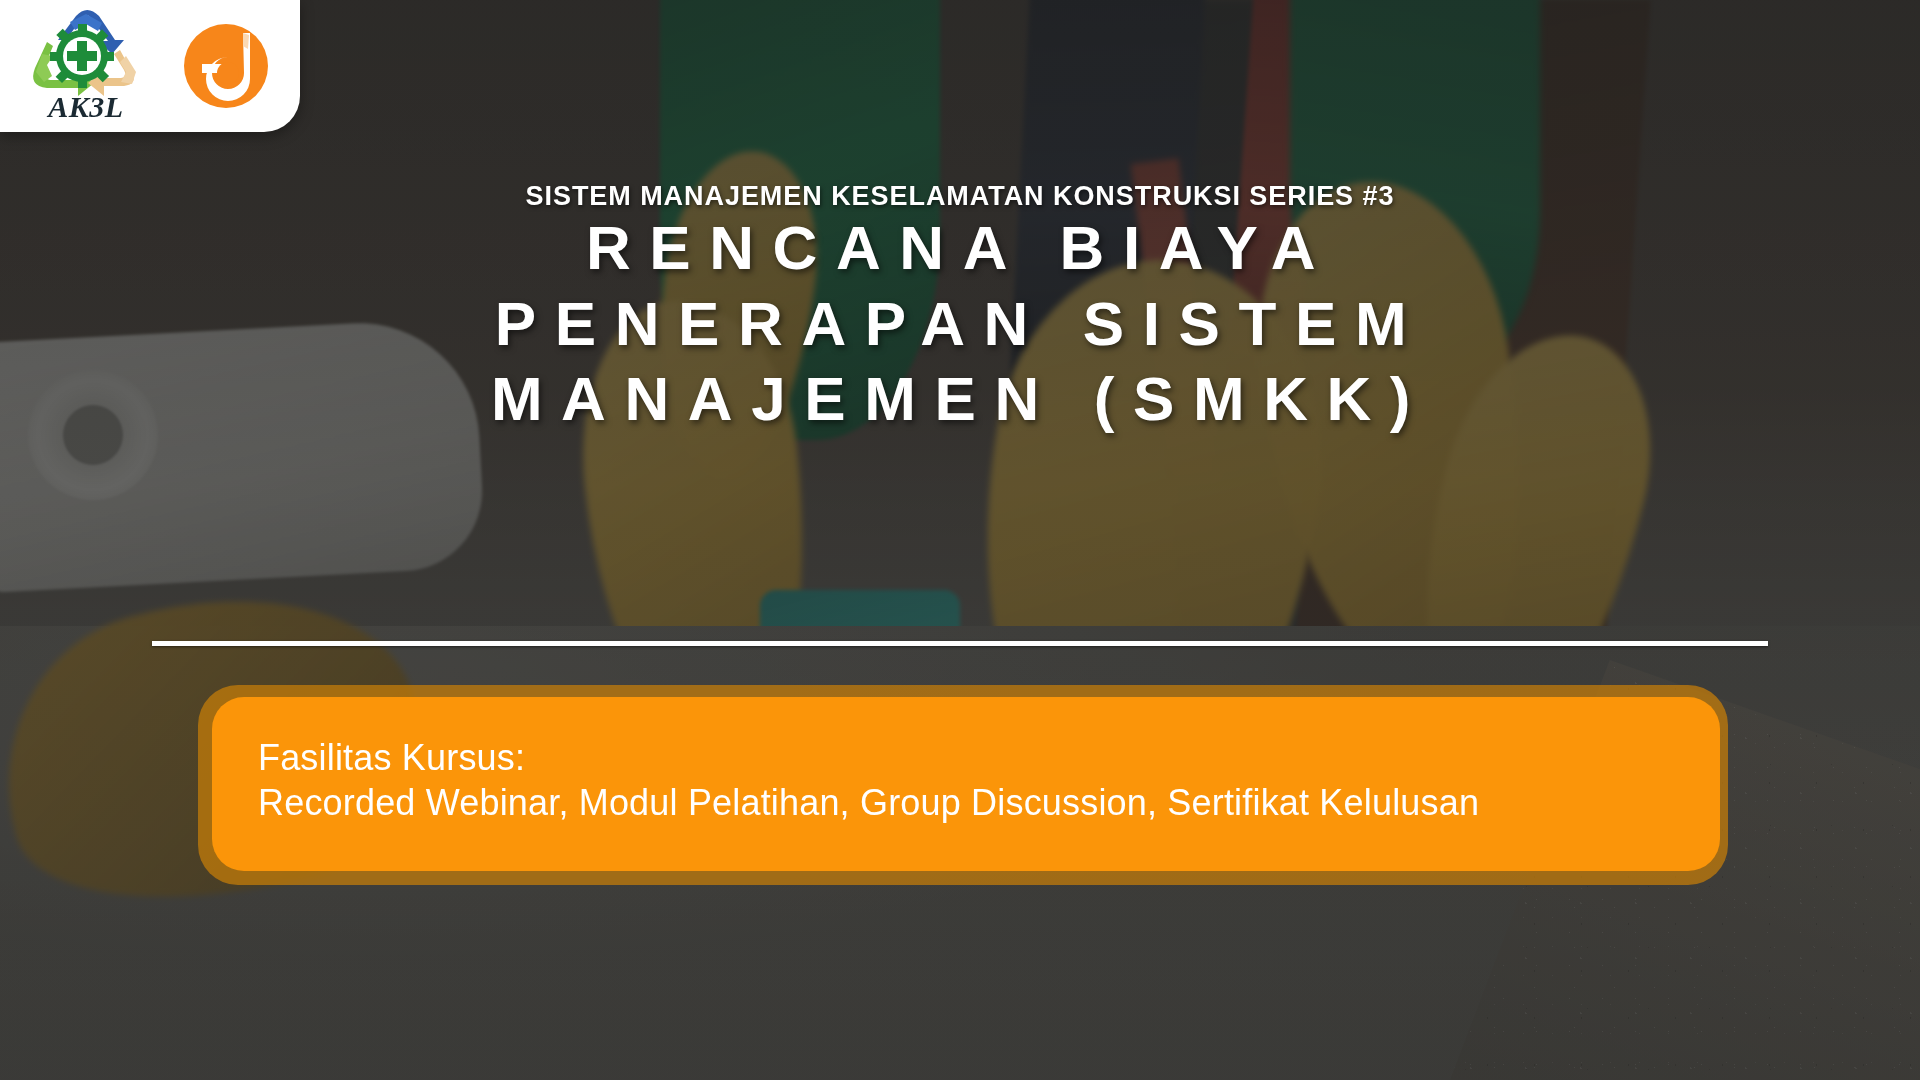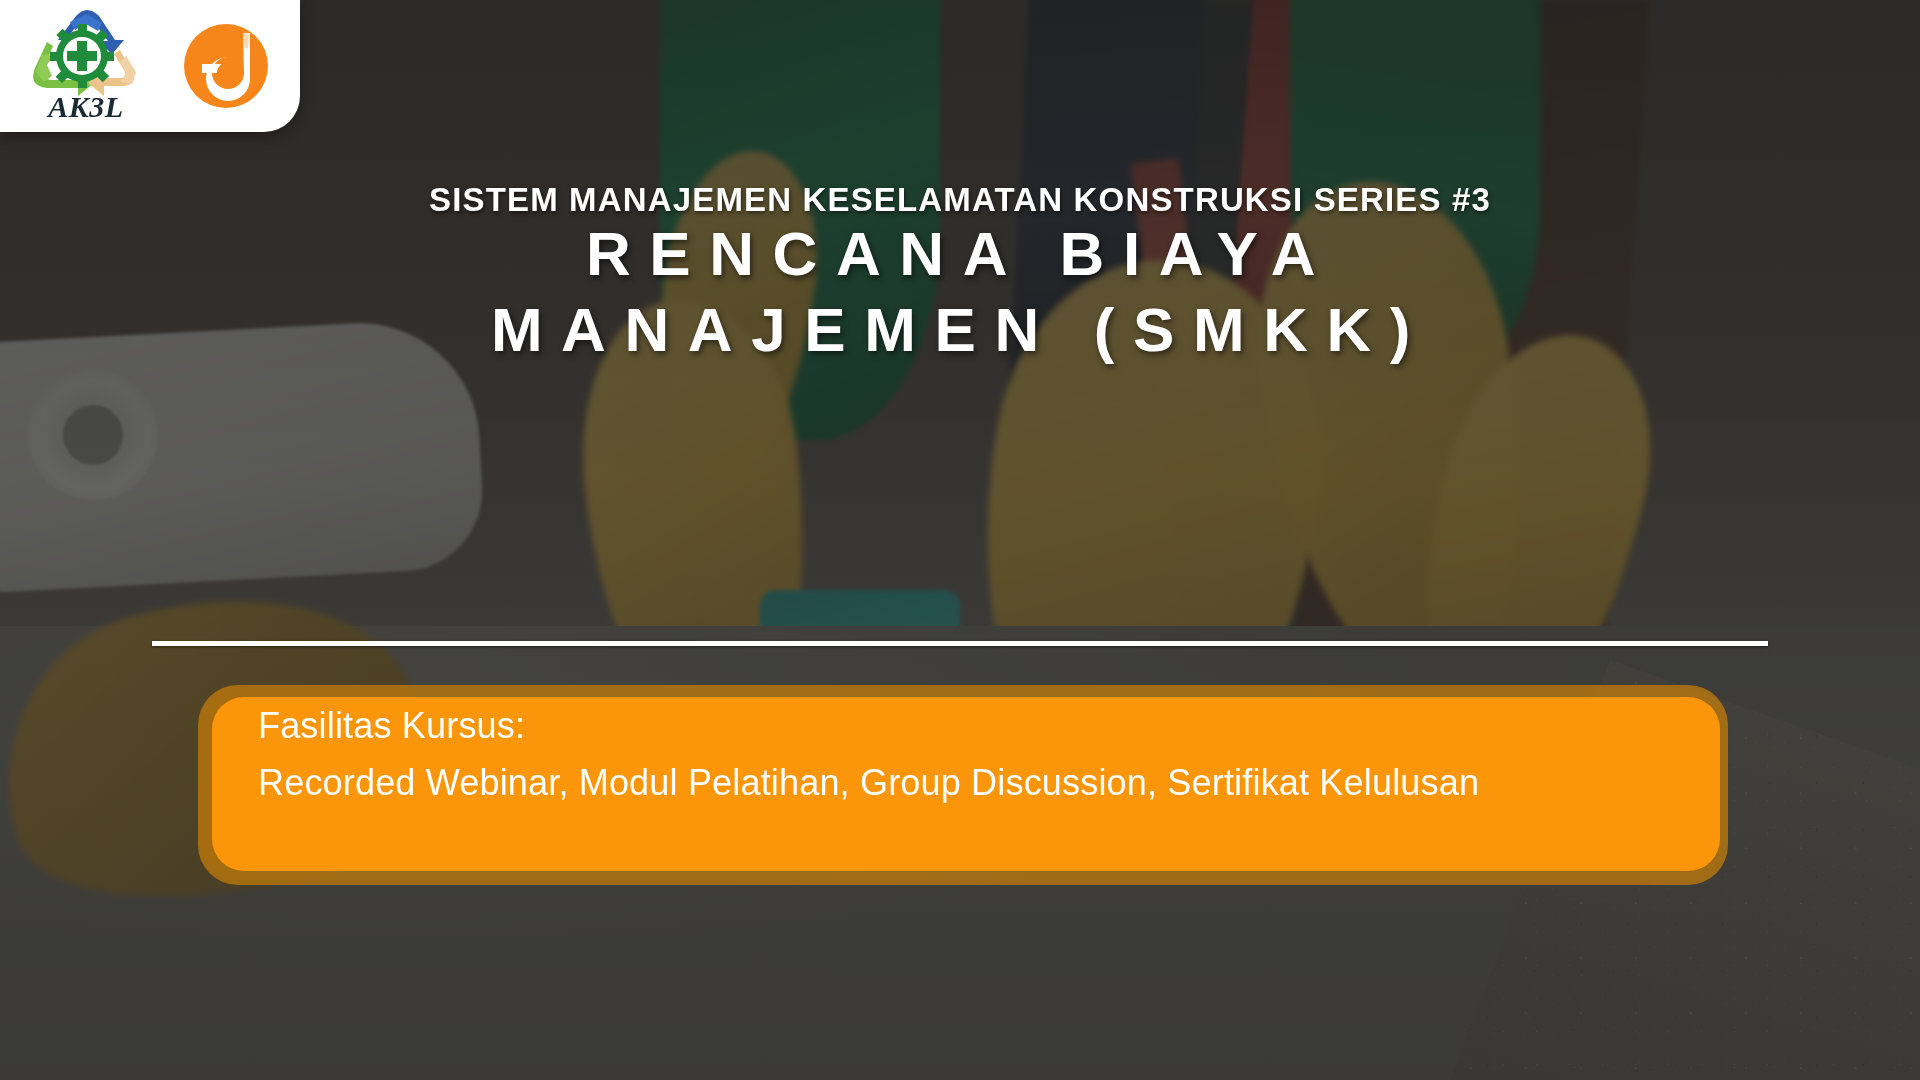--- a/index.html
+++ b/index.html
@@ -160,21 +160,21 @@
 
   
   .content {
     position:absolute; left:0; right:0; top:0;
     z-index:4;
     text-align:center;
     padding-top:183px;
   }
   .eyebrow {
     color:#ffffff;
-    font-size:33px;
+    font-size:27px;
     font-weight:bold;
     letter-spacing:.035em;
     text-shadow:1px 2px 4px rgba(0,0,0,.55);
     line-height:1;
   }
   .title {
     margin-top:0;
     color:#ffffff;
     font-size:62px;
     font-weight:bold;
@@ -203,32 +203,31 @@
     border-radius:40px;
     z-index:5;
   }
   .facilities-inner {
     position:absolute;
     left:212px; top:697px;
     width:1508px; height:174px;
     background:#FB9509;
     border-radius:32px;
     z-index:6;
-    padding:6px 0 0 46px;
+    padding:38px 0 0 46px;
     color:#ffffff;
   }
   .fac-title {
     font-size:36px;
     line-height:1.25;
     letter-spacing:.005em;
   }
   .fac-list {
     font-size:36px;
     line-height:1.25;
-    margin-top:12px;
     letter-spacing:.005em;
   }
 </style>
 </head>
 <body>
 
 <div id="slide">
 
   <div class="bg-photo">
     <div class="bg-base"></div>
@@ -294,20 +293,21 @@
       <circle cx="48" cy="53" r="11" fill="#F7861A"></circle>
       <path d="M63 13 l6 2 l-1 14 l-5 -3 z" fill="#FBD9B3"></path>
     </svg>
 
   </div>
 
   <div class="content">
     <div class="eyebrow">SISTEM MANAJEMEN KESELAMATAN KONSTRUKSI SERIES #3</div>
     <h1 class="title">
       <span class="ln">RENCANA BIAYA</span>
+      <span class="ln">PENERAPAN SISTEM</span>
       <span class="ln">MANAJEMEN (SMKK)</span>
     </h1>
   </div>
 
   <div class="divider"></div>
 
   <div class="facilities-outer"></div>
   <div class="facilities-inner">
     <div class="fac-title">Fasilitas Kursus:</div>
     <div class="fac-list">Recorded Webinar, Modul Pelatihan, Group Discussion, Sertifikat Kelulusan</div>

